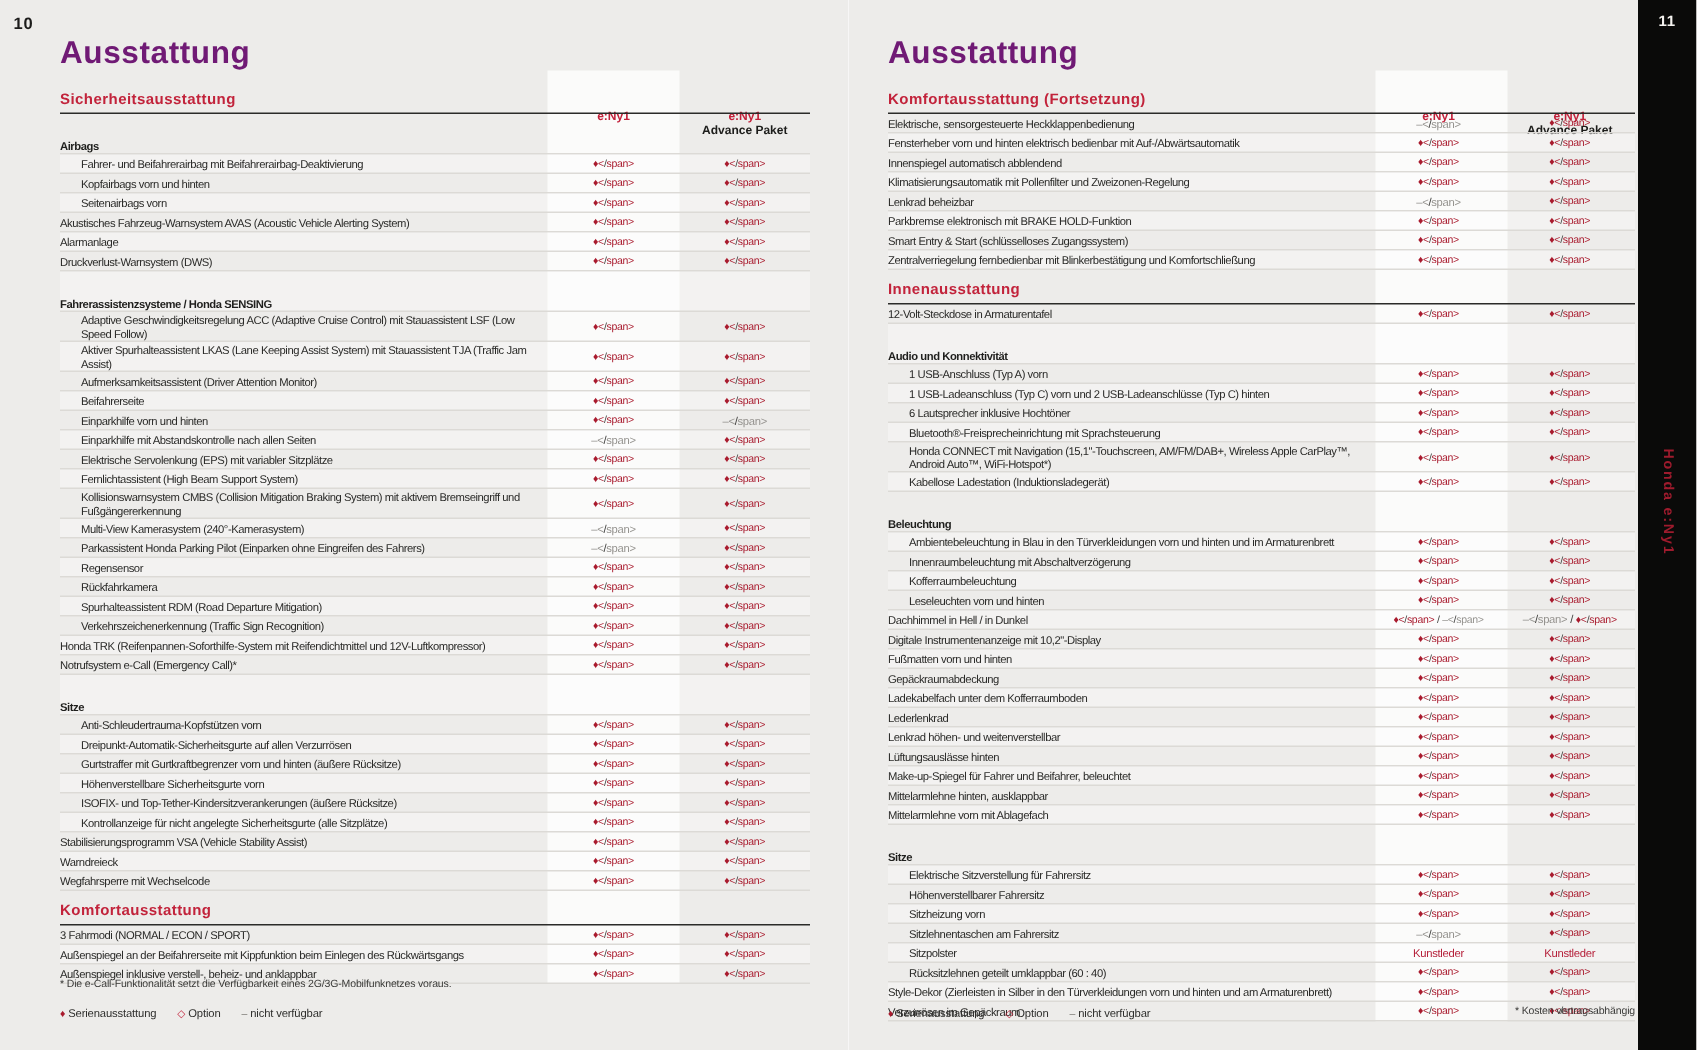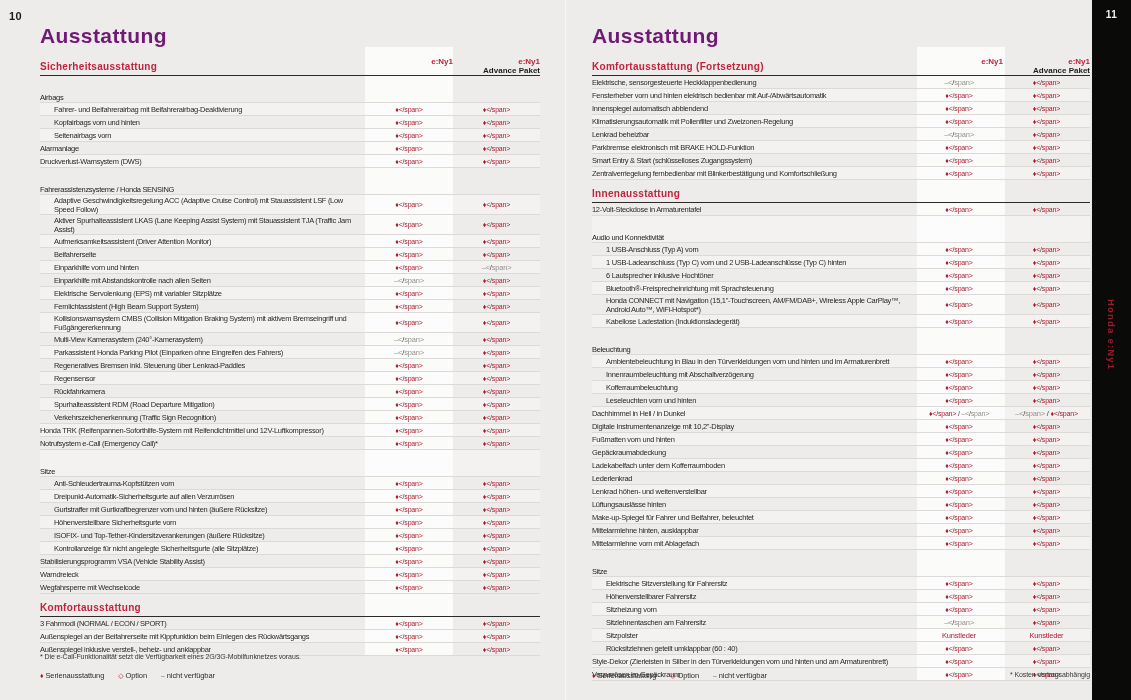--- a/index.html
+++ b/index.html
@@ -14,37 +14,37 @@
   .page-right{left:565px;width:528px;box-shadow:inset 1px 0 0 rgba(255,255,255,0.55);}
   .pagenum{position:absolute;top:10px;left:9px;font-size:11px;font-weight:bold;color:#1c1c1b;letter-spacing:0.5px;}
   .title{position:absolute;top:24px;margin:0;font-size:21px;font-weight:700;letter-spacing:0.4px;color:#701a75;}
   .page-left .title{left:40px;}
   .page-right .title{left:27px;}
   .twrap{position:absolute;top:47px;}
   .page-left .twrap{left:40px;width:500px;}
   .page-right .twrap{left:27px;width:498px;}
   .band{position:absolute;left:325px;width:88px;top:0;bottom:0;background:#fbfbfa;}
   .colheads{position:absolute;top:0;right:0;width:175px;height:30px;display:flex;}
-  .ch{text-align:right;padding-top:10px;font-size:8px;font-weight:bold;line-height:9px;}
+  .ch{text-align:center;padding-top:26px;font-size:8px;font-weight:bold;line-height:9px;}
   .ch1{width:88px;color:#c2203a;}
   .ch2{width:87px;color:#1d1d1b;}
   .ch2 .red{display:block;color:#c2203a;}
   .sec{position:relative;}
   .sec + .sec{margin-top:8px;}
   .sec-title{
     position:relative;padding:14px 0 3px 0;font-size:10px;font-weight:700;
     color:#c2233b;letter-spacing:0.3px;border-bottom:1.5px solid #2b2b29;
   }
   .sec + .sec .sec-title{padding-top:0;}
   .sec-rows{position:relative;}
   .row{display:flex;align-items:center;border-bottom:1px solid #dcdad6;padding:0.5px 0;min-height:11px;}
   .row:nth-child(even){background:rgba(255,255,255,0.35);}
   .lbl{flex:1;font-size:7.5px;line-height:9px;letter-spacing:-0.3px;padding-right:5px;}
   .row.ind .lbl{padding-left:14px;}
-  .row.sub .lbl{font-weight:400;color:#1f1f1d;margin-top:16px;}
+  .row.sub .lbl{font-weight:700;color:#1f1f1d;margin-top:16px;}
   .c{width:88px;text-align:center;font-size:7.5px;line-height:9px;color:#b5203a;letter-spacing:-0.2px;}
   .c2c{width:87px;}
   .dm{color:#a91b2e;font-size:7px;}
   .dh{color:#94928e;}
   .sl{color:#3c3c3a;}
   .footnote{position:absolute;top:653px;left:40px;font-size:7px;color:#3a3a38;letter-spacing:-0.1px;}
   .legend{position:absolute;top:671px;font-size:7.5px;color:#2e2e2c;letter-spacing:-0.1px;}
   .page-left .legend{left:40px;}
   .page-right .legend{left:27px;}
   .legend .li{margin-right:14px;}
@@ -92,20 +92,25 @@
               <div class="lbl">Kopfairbags vorn und hinten</div>
               <div class="c"><span class="dm">♦&lt;<span class="sl">/</span>span&gt;</span></div>
               <div class="c c2c"><span class="dm">♦&lt;<span class="sl">/</span>span&gt;</span></div>
             </div>
             <div class="row ind">
               <div class="lbl">Seitenairbags vorn</div>
               <div class="c"><span class="dm">♦&lt;<span class="sl">/</span>span&gt;</span></div>
               <div class="c c2c"><span class="dm">♦&lt;<span class="sl">/</span>span&gt;</span></div>
             </div>
             <div class="row">
+              <div class="lbl">Akustisches Fahrzeug-Warnsystem AVAS (Acoustic Vehicle Alerting System)</div>
+              <div class="c"><span class="dm">♦&lt;<span class="sl">/</span>span&gt;</span></div>
+              <div class="c c2c"><span class="dm">♦&lt;<span class="sl">/</span>span&gt;</span></div>
+            </div>
+            <div class="row">
               <div class="lbl">Alarmanlage</div>
               <div class="c"><span class="dm">♦&lt;<span class="sl">/</span>span&gt;</span></div>
               <div class="c c2c"><span class="dm">♦&lt;<span class="sl">/</span>span&gt;</span></div>
             </div>
             <div class="row">
               <div class="lbl">Druckverlust-Warnsystem (DWS)</div>
               <div class="c"><span class="dm">♦&lt;<span class="sl">/</span>span&gt;</span></div>
               <div class="c c2c"><span class="dm">♦&lt;<span class="sl">/</span>span&gt;</span></div>
             </div>
             <div class="row sub">
@@ -159,25 +164,20 @@
               <div class="c c2c"><span class="dm">♦&lt;<span class="sl">/</span>span&gt;</span></div>
             </div>
             <div class="row ind">
               <div class="lbl">Multi-View Kamerasystem (240°-Kamerasystem)</div>
               <div class="c"><span class="dh">–&lt;<span class="sl">/</span>span&gt;</span></div>
               <div class="c c2c"><span class="dm">♦&lt;<span class="sl">/</span>span&gt;</span></div>
             </div>
             <div class="row ind">
               <div class="lbl">Parkassistent Honda Parking Pilot (Einparken ohne Eingreifen des Fahrers)</div>
               <div class="c"><span class="dh">–&lt;<span class="sl">/</span>span&gt;</span></div>
-              <div class="c c2c"><span class="dm">♦&lt;<span class="sl">/</span>span&gt;</span></div>
-            </div>
-            <div class="row ind">
-              <div class="lbl">Regeneratives Bremsen inkl. Steuerung über Lenkrad-Paddles</div>
-              <div class="c"><span class="dm">♦&lt;<span class="sl">/</span>span&gt;</span></div>
               <div class="c c2c"><span class="dm">♦&lt;<span class="sl">/</span>span&gt;</span></div>
             </div>
             <div class="row ind">
               <div class="lbl">Regensensor</div>
               <div class="c"><span class="dm">♦&lt;<span class="sl">/</span>span&gt;</span></div>
               <div class="c c2c"><span class="dm">♦&lt;<span class="sl">/</span>span&gt;</span></div>
             </div>
             <div class="row ind">
               <div class="lbl">Rückfahrkamera</div>
               <div class="c"><span class="dm">♦&lt;<span class="sl">/</span>span&gt;</span></div>

